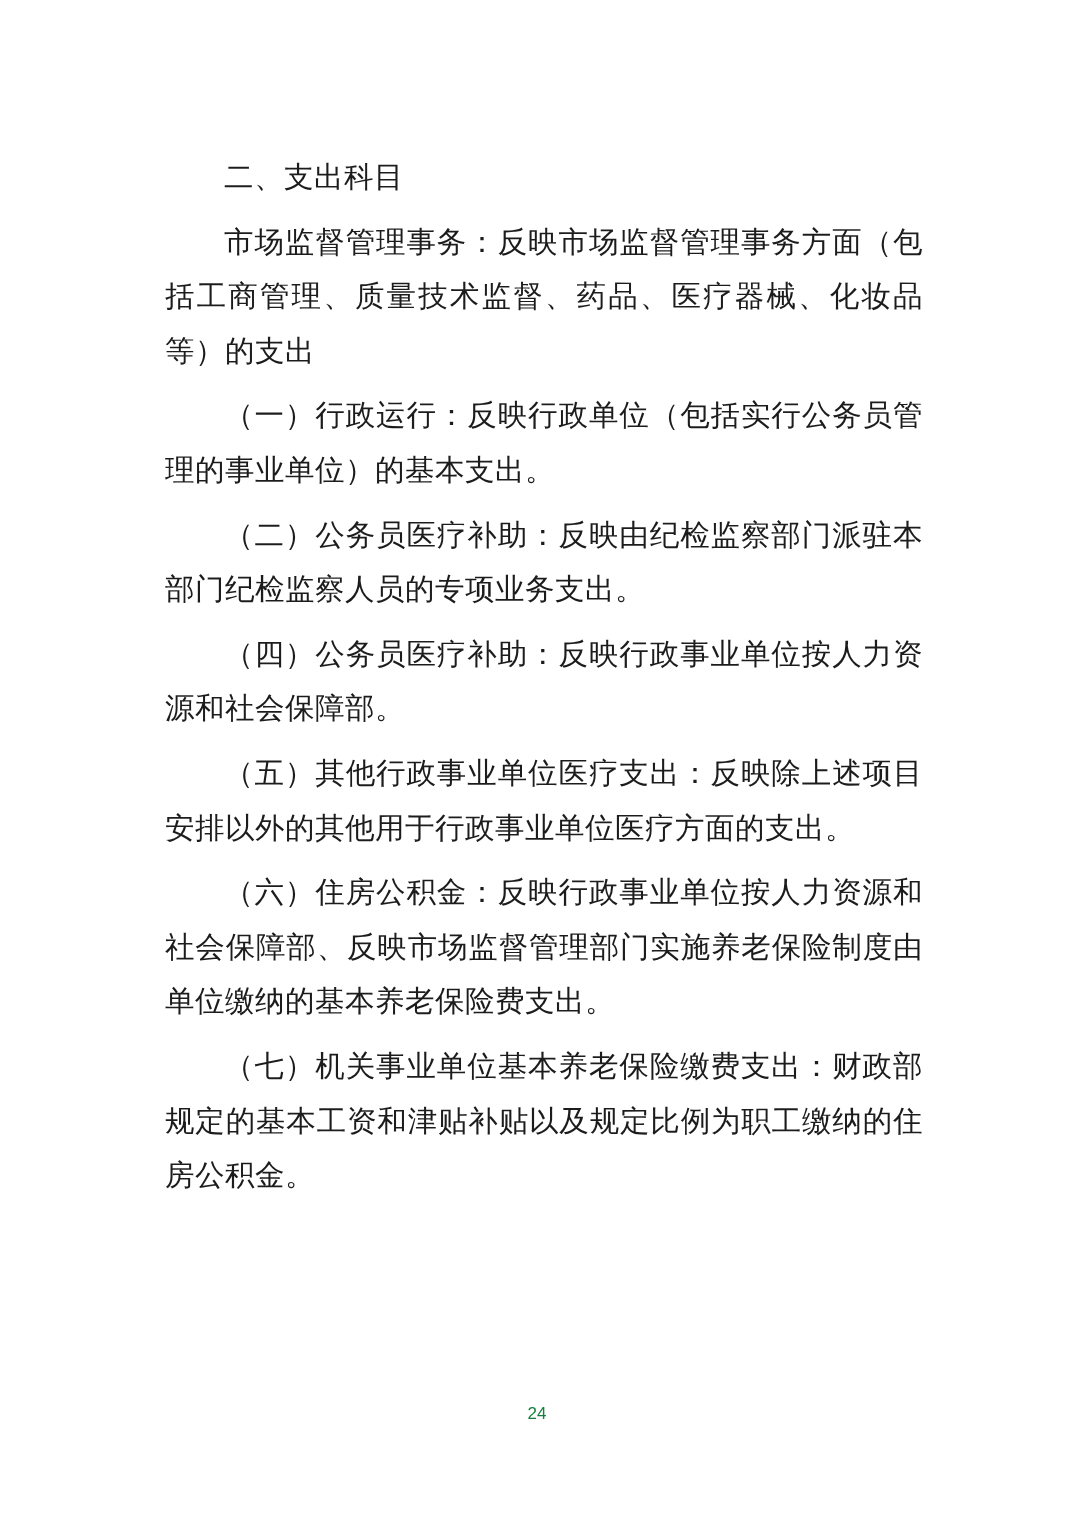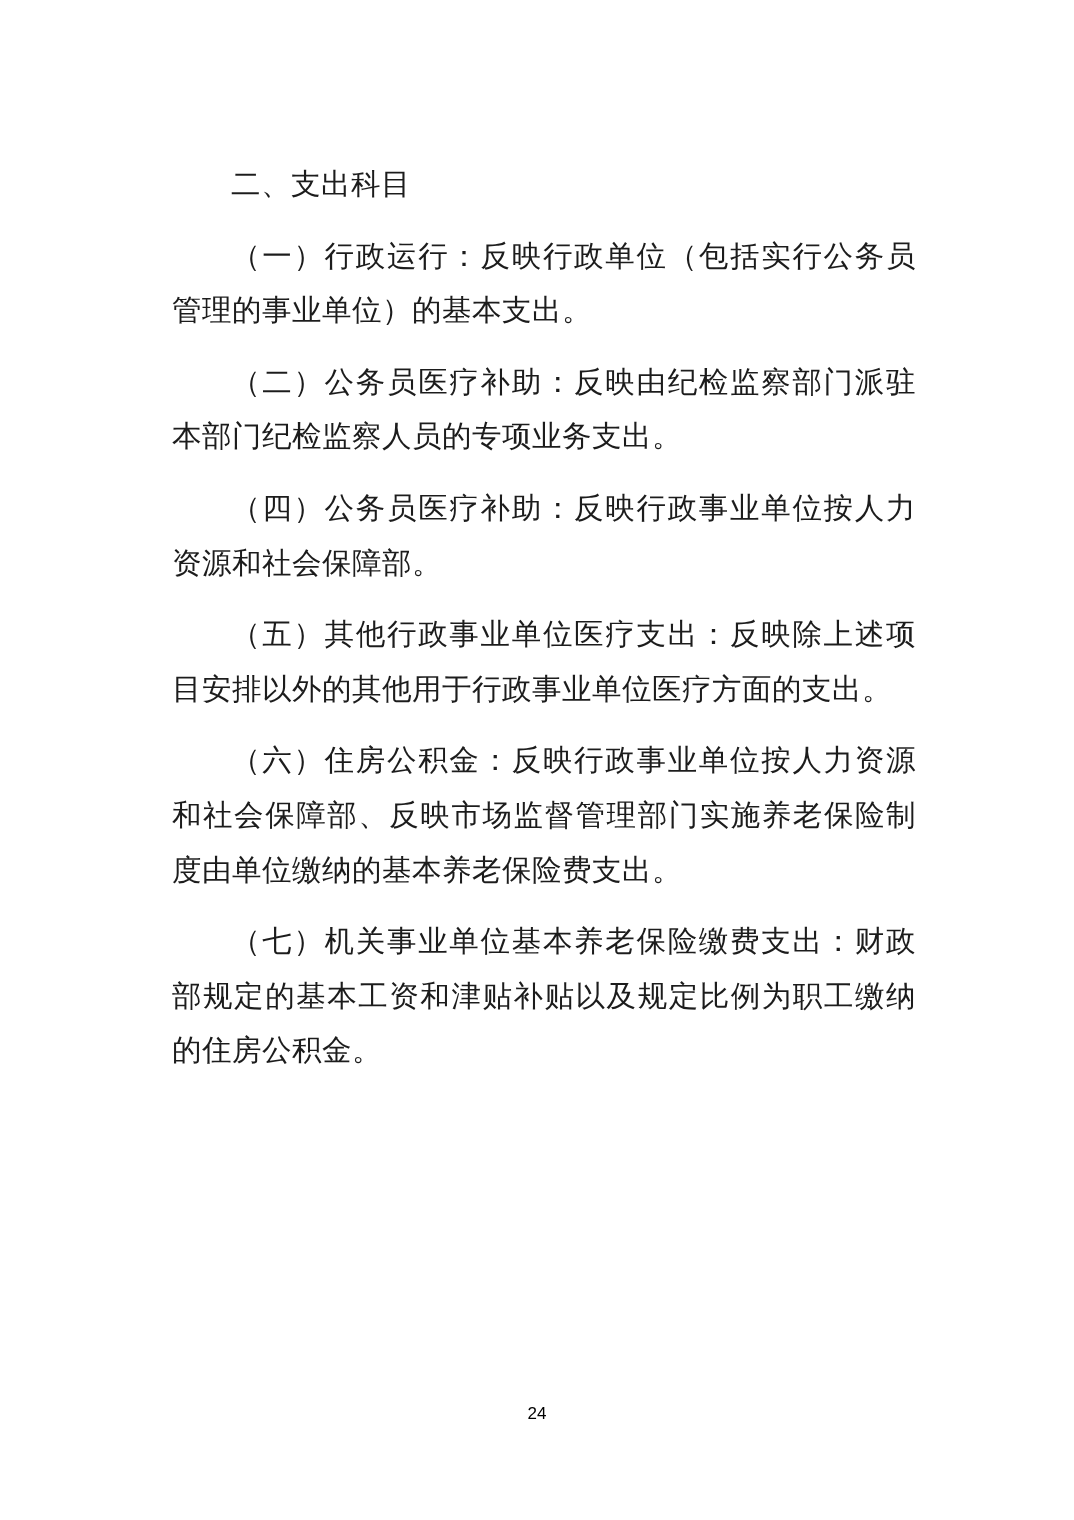--- a/index.html
+++ b/index.html
@@ -21,43 +21,44 @@
     left: 155px;
     width: 778px;
     color: #1c1c1c;
     font-size: 29.5px;
     line-height: 54.6px;
     text-align: justify;
     text-justify: inter-ideograph;
     letter-spacing: 0.5px;
   }
   .para {
-    margin: 17px;
+    margin: 10px;
     padding: 0;
     text-indent: 2em;
     font-weight: normal;
   }
   .page-number {
     position: absolute;
     top: 1404px;
     left: 0;
     right: 0;
     text-align: center;
     font-family: "Liberation Sans", sans-serif;
     font-size: 17px;
-    color: #000000;
+    color: #15803d;
   }
 </style>
 </head>
 <body>
 
 <div class="page">
   <div class="content">
     <p class="para">二、支出科目</p>
     <div id="paragraphs">
+        <p class="para">市场监督管理事务：反映市场监督管理事务方面（包括工商管理、质量技术监督、药品、医疗器械、化妆品等）的支出</p>
         <p class="para">（一）行政运行：反映行政单位（包括实行公务员管理的事业单位）的基本支出。</p>
         <p class="para">（二）公务员医疗补助：反映由纪检监察部门派驻本部门纪检监察人员的专项业务支出。</p>
         <p class="para">（四）公务员医疗补助：反映行政事业单位按人力资源和社会保障部。</p>
         <p class="para">（五）其他行政事业单位医疗支出：反映除上述项目安排以外的其他用于行政事业单位医疗方面的支出。</p>
         <p class="para">（六）住房公积金：反映行政事业单位按人力资源和社会保障部、反映市场监督管理部门实施养老保险制度由单位缴纳的基本养老保险费支出。</p>
         <p class="para">（七）机关事业单位基本养老保险缴费支出：财政部规定的基本工资和津贴补贴以及规定比例为职工缴纳的住房公积金。</p>
       </div>
   </div>
   <div class="page-number">24</div>
 </div>

